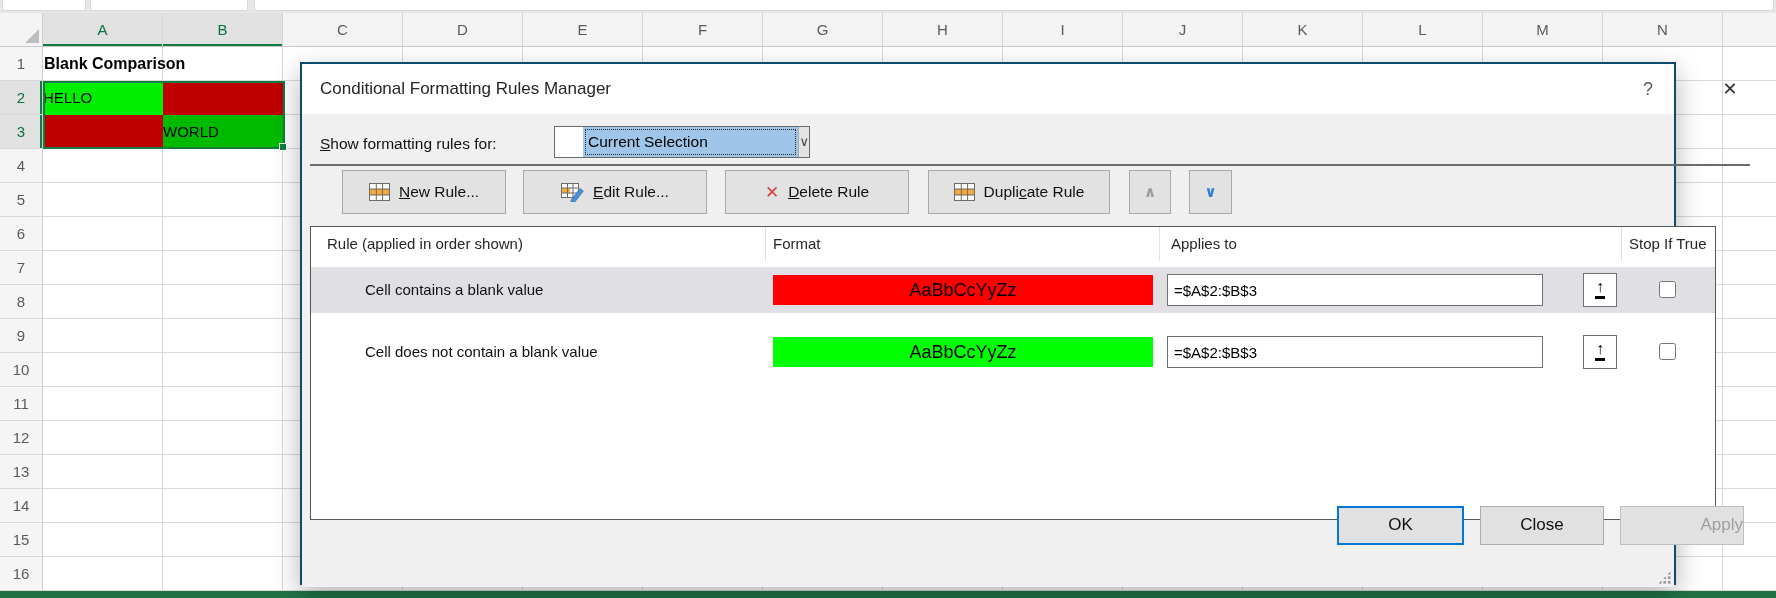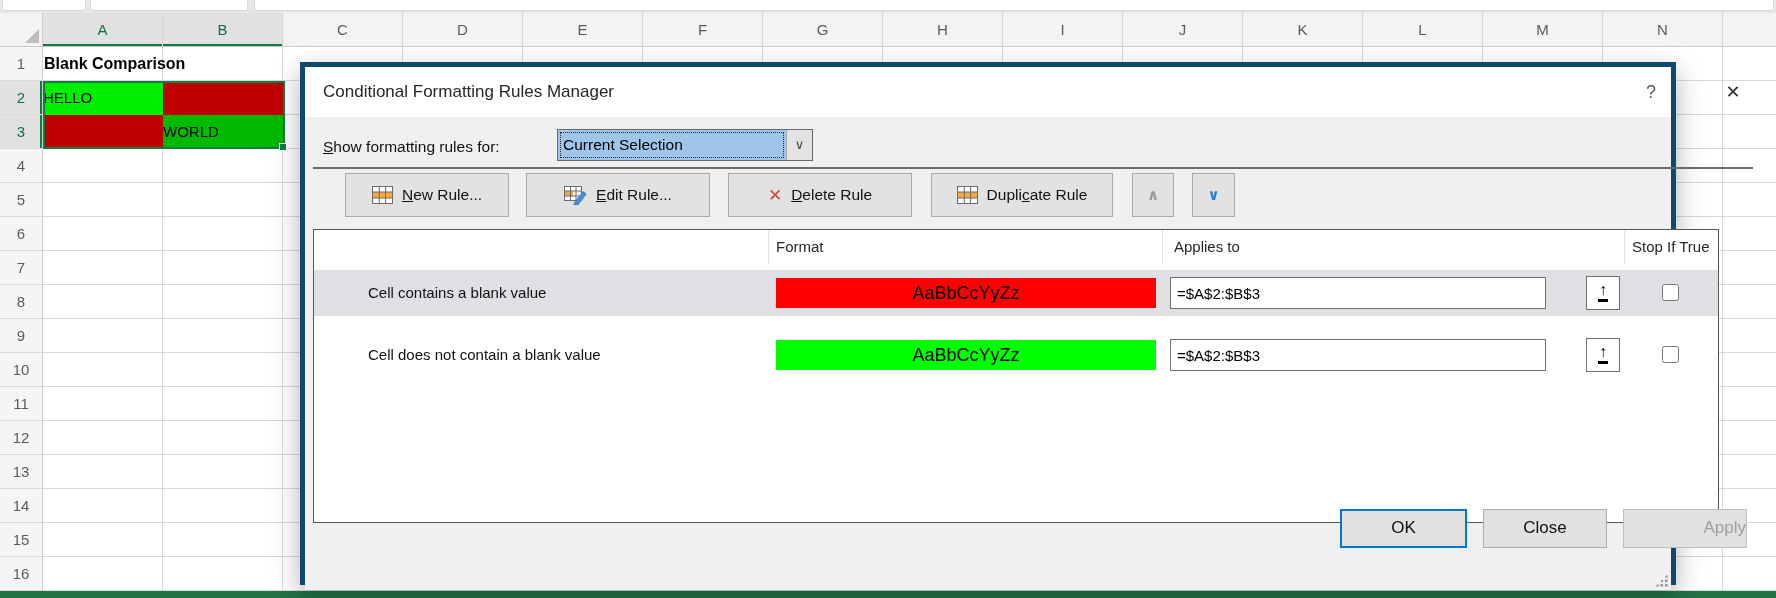--- a/index.html
+++ b/index.html
@@ -31,32 +31,32 @@
   .c-a2 { left:43px; top:34px; width:120px; }
   .c-b2 { left:163px; top:34px; width:120px; }
   .c-a3 { left:43px; top:68px; width:120px; }
   .c-b3 { left:163px; top:68px; width:120px; }
   .selbox { position:absolute; left:43px; top:34px; width:242px; height:68px; border:2px solid #107C41; pointer-events:none; }
   .fillhandle { position:absolute; left:279px; top:96px; width:8px; height:8px; background:#107C41; border:1px solid #fff; }
 
   .statusbar { position:absolute; left:0; bottom:0; width:1776px; height:7px; background:#217346; }
 
   
-  .dialog { position:absolute; left:300px; top:62px; width:1376px; height:523px; background:#F0F0F0; border:5px solid #0c4a6e; box-shadow:0 10px 26px rgba(0,0,0,.30); }
+  .dialog { position:absolute; left:300px; top:62px; width:1376px; height:523px; background:#F0F0F0; border:2px solid #0c4a6e; box-shadow:0 10px 26px rgba(0,0,0,.30); }
   .titlebar { position:absolute; left:0; top:0; width:100%; height:50px; background:#fff; }
   .dtitle { position:absolute; left:18px; top:0; line-height:50px; font-size:17px; color:#262626; }
   .thbtn { position:absolute; top:0; height:50px; text-align:center; line-height:50px; cursor:pointer; }
   .helpb { left:1322px; width:48px; font-size:18px; color:#5A5A5A; }
   .closeb { left:1402px; width:52px; font-size:18px; color:#333; }
   .dbody { position:absolute; left:0; top:50px; width:100%; height:473px; background:#F0F0F0; }
 
   .showlbl { position:absolute; left:18px; top:21px; font-size:15.5px; color:#111; }
   .acc { text-decoration:underline; }
   .combo { position:absolute; left:252px; top:12px; width:256px; height:32px; border:1px solid #6A6A6A; background:#fff; display:flex; cursor:pointer; }
-  .combo-text { width:228px; height:100%; background:#9FC5E8; outline:1.5px dotted #2a2a2a; outline-offset:-3px; font-size:15.5px; color:#000; line-height:29px; padding-left:5px; }
+  .combo-text { width:228px; height:100%; background:#9FC5E8; outline:1.5px dotted #2a2a2a; outline-offset:-3px; font-size:15.5px; color:#000; line-height:29px; padding-left:5px;margin-left:28px; }
   .combo-arrow { flex:1; background:#E3E3E3; border-left:1px solid #ABABAB; text-align:center; line-height:30px; font-size:13px; color:#444; }
 
   .divider { position:absolute; left:8px; top:50px; width:1440px; height:2px; background:#6B6B6B; }
 
   .tbtn { position:absolute; top:56px; height:44px; background:#E2E2E2; border:1px solid #A9A9A9; display:flex; align-items:center; justify-content:center; gap:9px; font-size:15.5px; color:#111; cursor:pointer; }
   .b-new { left:40px; width:164px; } .b-edit { left:221px; width:184px; }
   .b-del { left:423px; width:184px; } .b-dup { left:626px; width:182px; }
   .b-up { left:827px; width:42px; font-size:15px; color:#9B9B9B; font-weight:bold; }
   .b-down { left:887px; width:43px; font-size:15px; color:#2B7CD3; font-weight:bold; }
   .xglyph { color:#D64541; font-size:17px; font-weight:bold; }
@@ -193,20 +193,21 @@
       </div>
       <div class="tbtn b-up">
           <span>∧</span>
         </div>
       <div class="tbtn b-down">
           <span>∨</span>
         </div>
 
       <div class="rtable">
         <div class="thead">
+          <div class="thlbl th-rule">Rule (applied in order shown)</div>
           <div class="thlbl th-format">Format</div>
           <div class="thlbl th-applies">Applies to</div>
           <div class="thlbl th-stop">Stop If True</div>
           <div class="thsep" style="left:454px;"></div>
           <div class="thsep" style="left:848px;"></div>
           <div class="thsep" style="left:1310px;"></div>
         </div>
 
         <div class="rrow row1">
           <div class="ruletxt">Cell contains a blank value</div>

